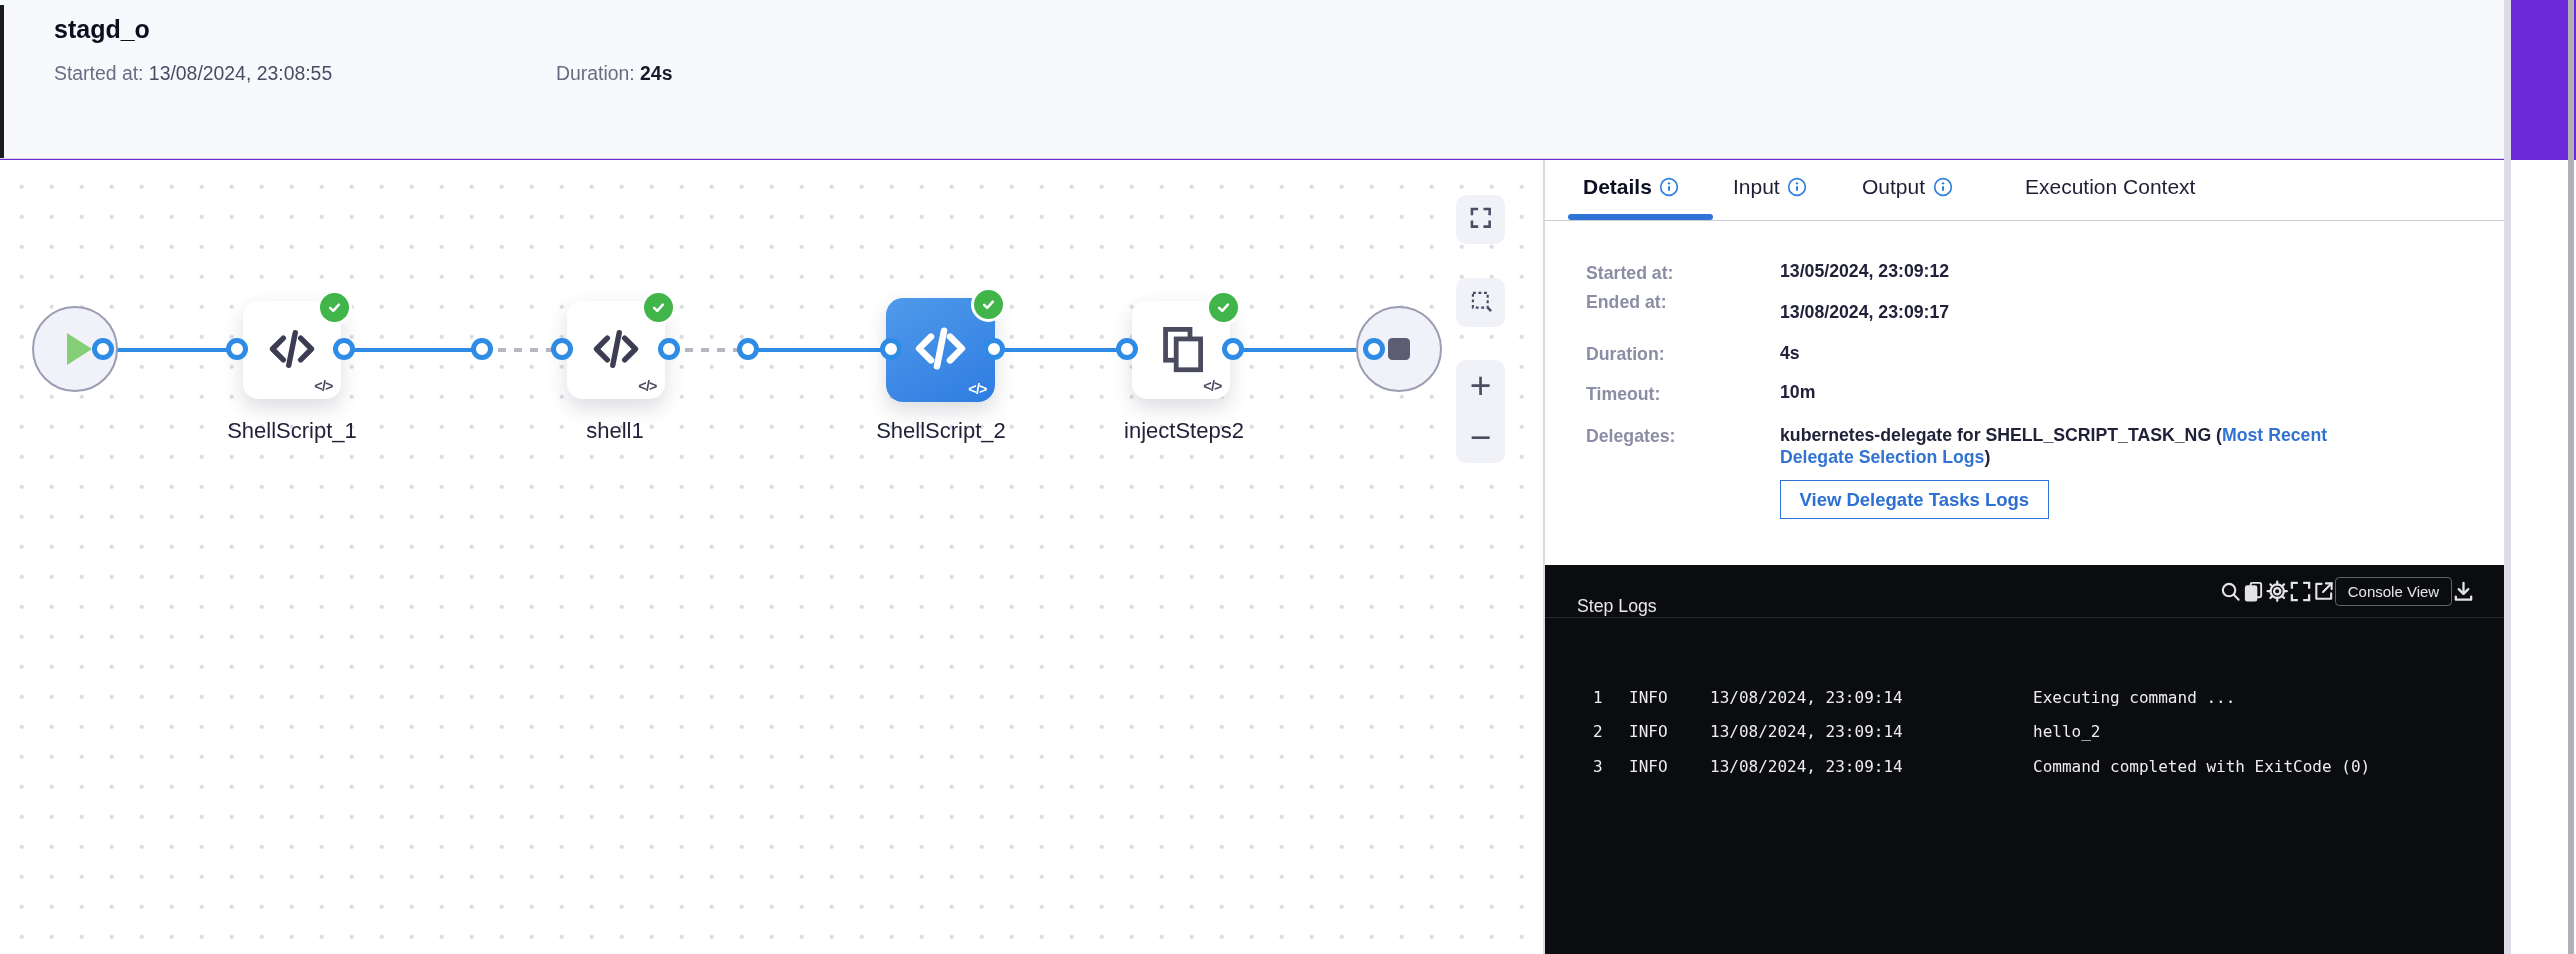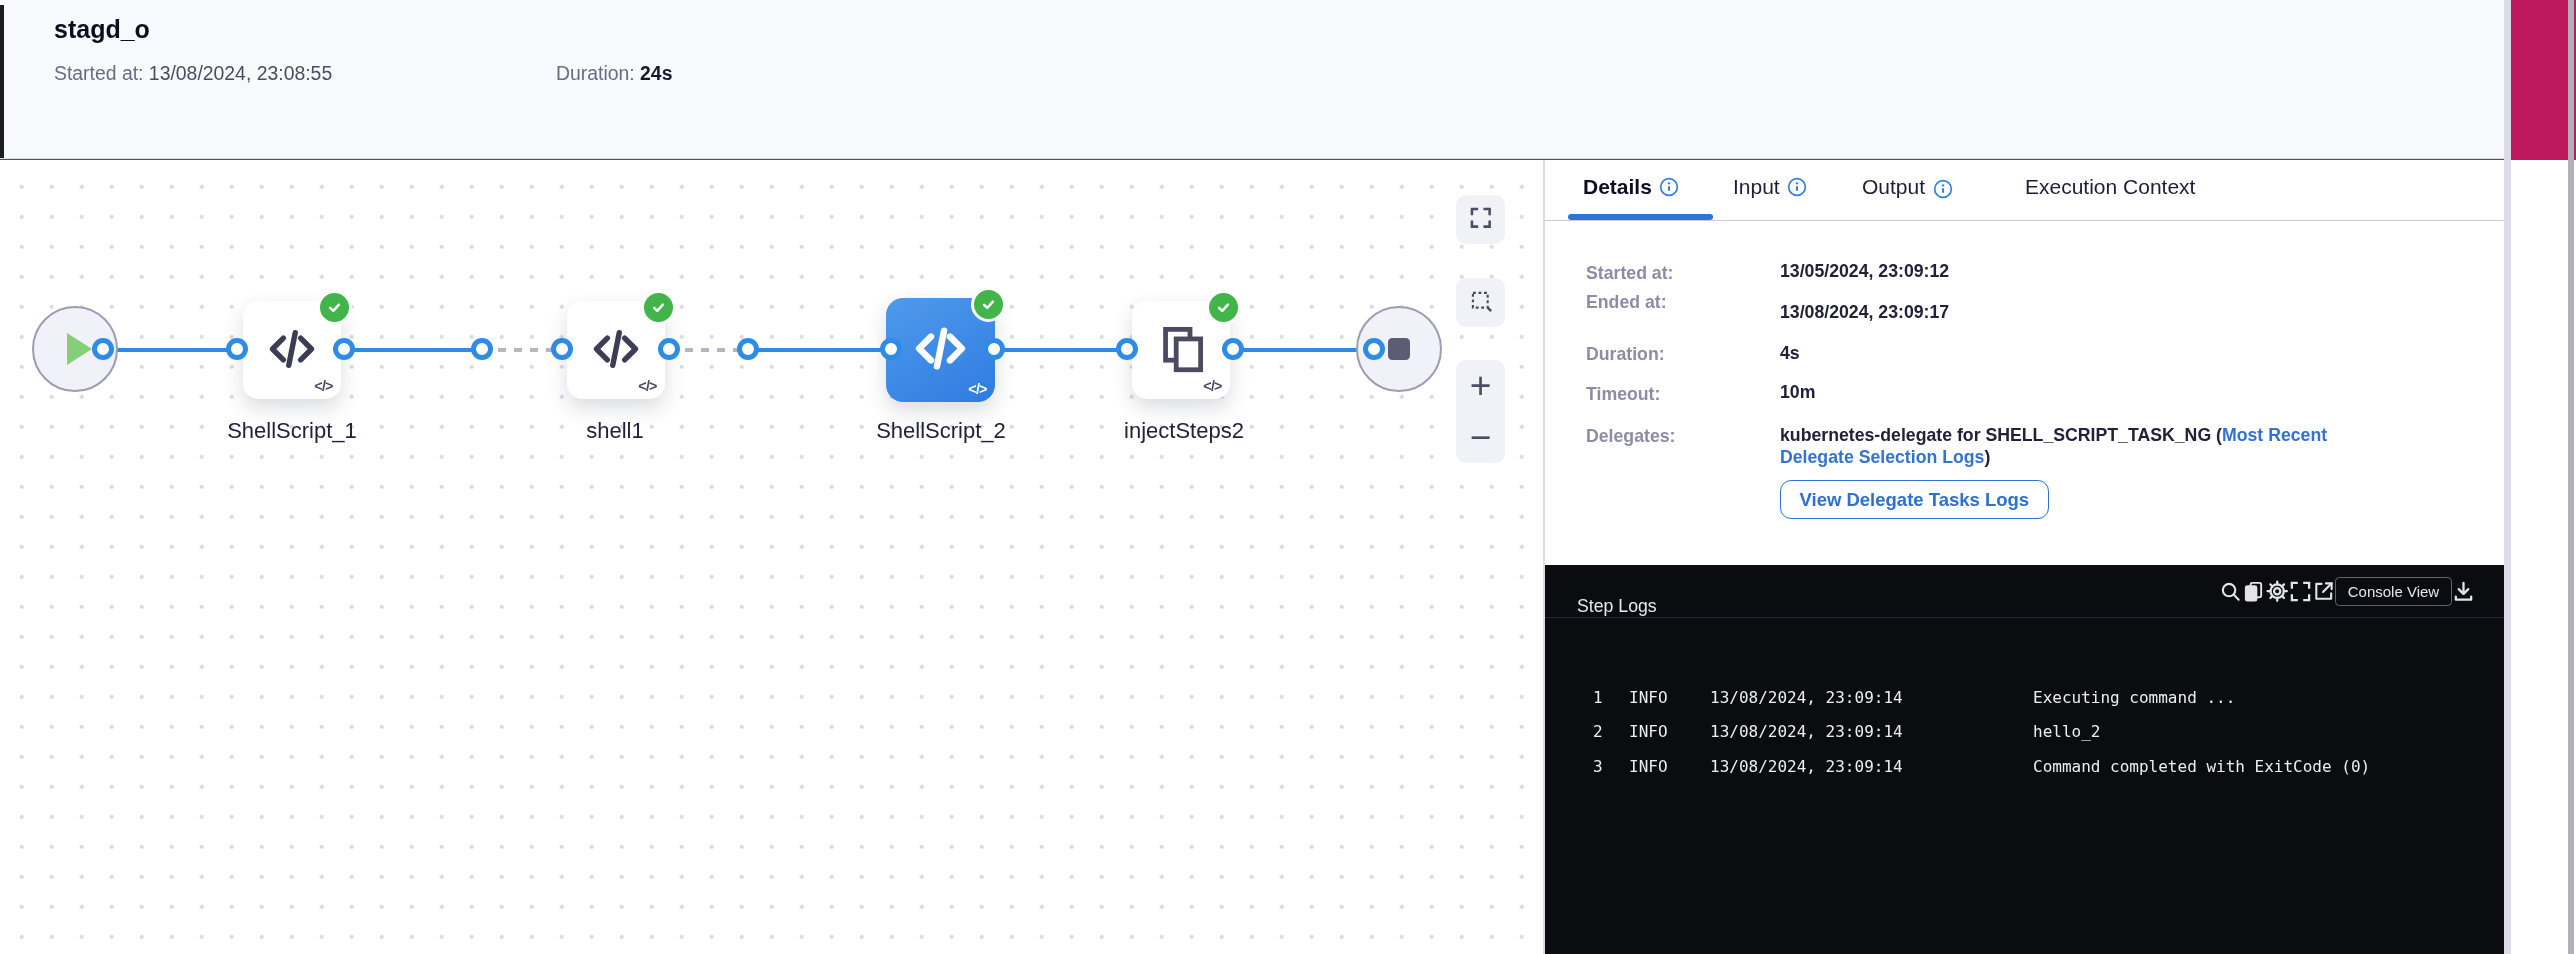--- a/index.html
+++ b/index.html
@@ -1,16 +1,16 @@
 <!DOCTYPE html>
 <html style="font-size:13.5px"><head>
 <meta charset="utf-8">
 <style>
   html,body{margin:0;padding:0;background:#ffffff;}
-  .page{position:relative;width:2576px;height:955px;background:#be185d;overflow:hidden;
+  .page{position:relative;width:2576px;height:955px;background:#6d28d9;overflow:hidden;
         font-family:"Liberation Sans",sans-serif;-webkit-font-smoothing:antialiased;}
   .abs{position:absolute;}
 
   
   .top-header{left:0;top:0;width:2504px;height:158px;background:#f7f9fd;border-bottom:1.7px solid #d7d8e0;}
   .left-dark-bar{left:0;top:5px;width:4.2px;height:153px;background:#1b1b21;}
   .stage-title{left:54px;top:15px;font-size:25px;font-weight:bold;color:#0c0d1d;}
   .meta-row{top:62px;font-size:19.4px;color:#5d5e75;}
   .meta-label{color:#6b6c82;}
   .meta-value{color:#4c4d64;}
@@ -59,21 +59,21 @@
   .tab{position:absolute;top:15px;display:flex;align-items:center;gap:7.6px;font-size:21px;color:#1e1f36;font-weight:500;cursor:pointer;}
   .tab.active{font-weight:bold;color:#0d0e22;}
   .tab-underline{left:23px;top:54px;width:145px;height:5.9px;border-radius:3.4px;background:#2d74d6;}
   .info-icon{color:#2e7fe0;display:inline-flex;}
 
   .detail-label{left:41px;width:177px;font-size:17.7px;font-weight:600;color:#8b8da5;}
   .detail-value{left:235px;font-size:17.7px;font-weight:bold;color:#212239;}
   .delegates-value{width:556px;line-height:22px;}
   .link{color:#3273d2;cursor:pointer;}
   .view-logs-btn{left:235px;top:320px;height:39px;padding:0 18.5px;background:transparent;border:1.7px solid #2d74d6;
-    border-radius:11px;color:#2d6fd2;font-size:18.5px;font-weight:600;font-family:"Liberation Sans",sans-serif;cursor:pointer;}
+    border-radius:0;color:#2d6fd2;font-size:18.5px;font-weight:600;font-family:"Liberation Sans",sans-serif;cursor:pointer;}
 
   
   .console{left:1545px;top:565px;width:959px;height:390px;background:#0b0c10;color:#e9e9ed;}
   .console-header{left:0;top:0;width:959px;height:52px;border-bottom:1.7px solid #26272e;display:flex;align-items:flex-end;}
   .console-title{margin-left:32px;font-size:17.7px;color:#e9e9ed;}
   .console-tools{position:absolute;right:29px;top:0;height:52px;display:flex;align-items:center;color:#e3e3e8;}
   .tool-icon{display:inline-flex;cursor:pointer;color:#e3e3e8;}
   .console-view-btn{border:1.7px solid #63646e;border-radius:4.2px;background:transparent;color:#e6e6ea;
     font-size:15px;padding:5px 11.8px;font-family:"Liberation Sans",sans-serif;cursor:pointer;}
   .log-line{left:0;width:959px;height:25px;font-family:"DejaVu Sans Mono",monospace;font-size:16px;color:#ededf1;}
@@ -245,21 +245,21 @@
       <div class="tab" style="left:188px;">
         <span>Input</span>
         <span class="info-icon">
           <svg width="20" height="20" viewBox="0 0 24 24" fill="none" stroke="currentColor" stroke-width="2">
               <circle cx="12" cy="12" r="10"></circle>
               <line x1="12" y1="11" x2="12" y2="16.5" stroke-width="2.4"></line>
               <circle cx="12" cy="7.6" r="1.4" fill="currentColor" stroke="none"></circle>
             </svg>
         </span>
       </div>
-      <div class="tab" style="left:317px;align-items:flex-end;">
+      <div class="tab" style="left:317px;">
         <span>Output</span>
         <span class="info-icon">
           <svg width="20" height="20" viewBox="0 0 24 24" fill="none" stroke="currentColor" stroke-width="2">
               <circle cx="12" cy="12" r="10"></circle>
               <line x1="12" y1="11" x2="12" y2="16.5" stroke-width="2.4"></line>
               <circle cx="12" cy="7.6" r="1.4" fill="currentColor" stroke="none"></circle>
             </svg>
         </span>
       </div>
       <div class="tab" style="left:480px;">

